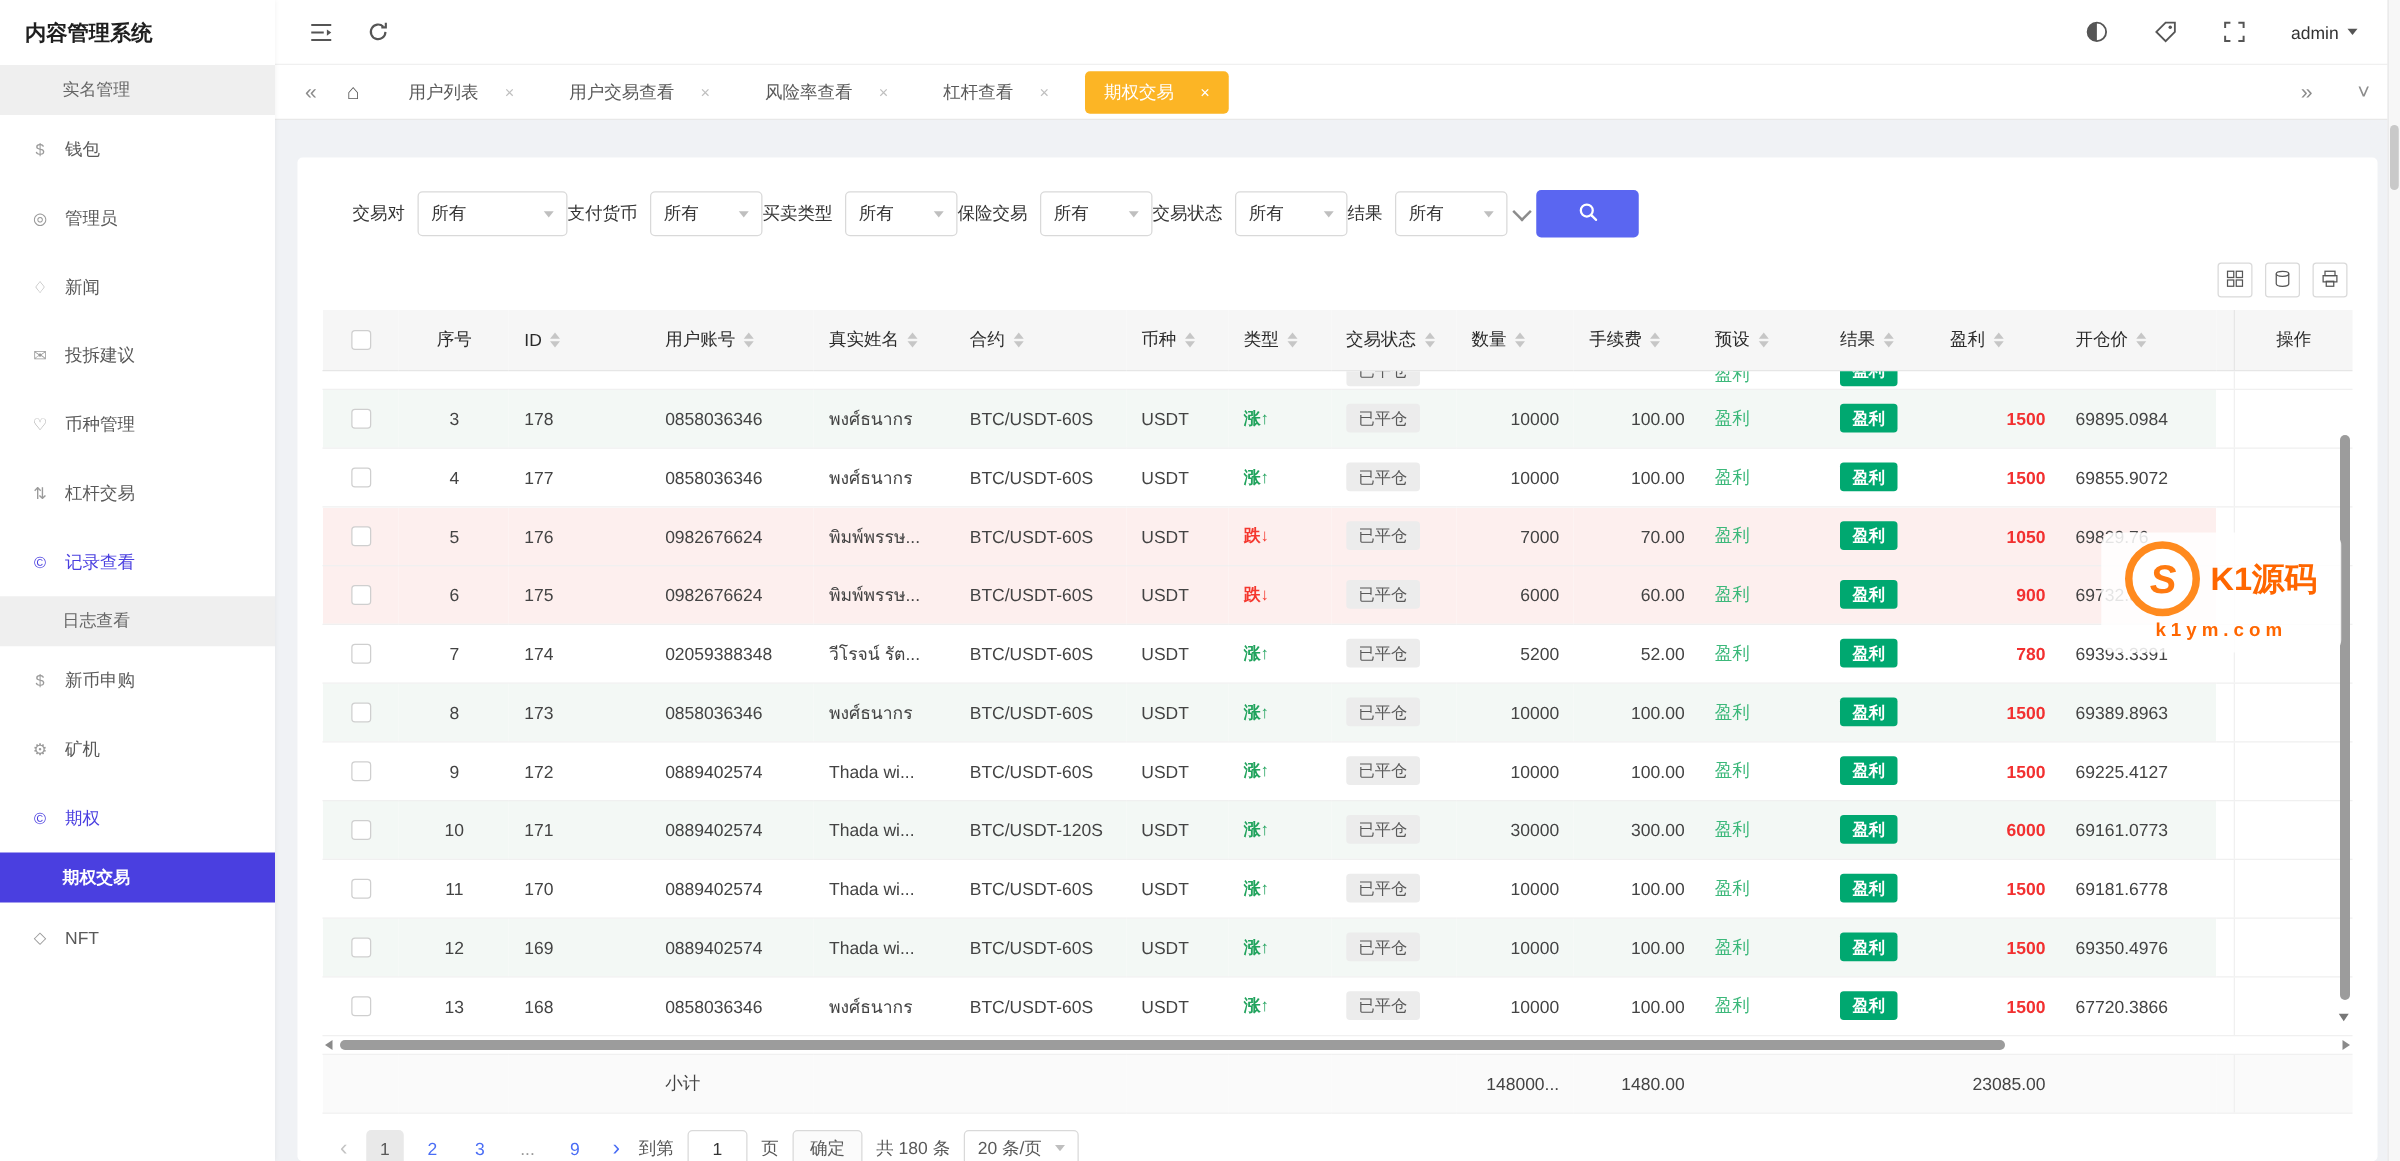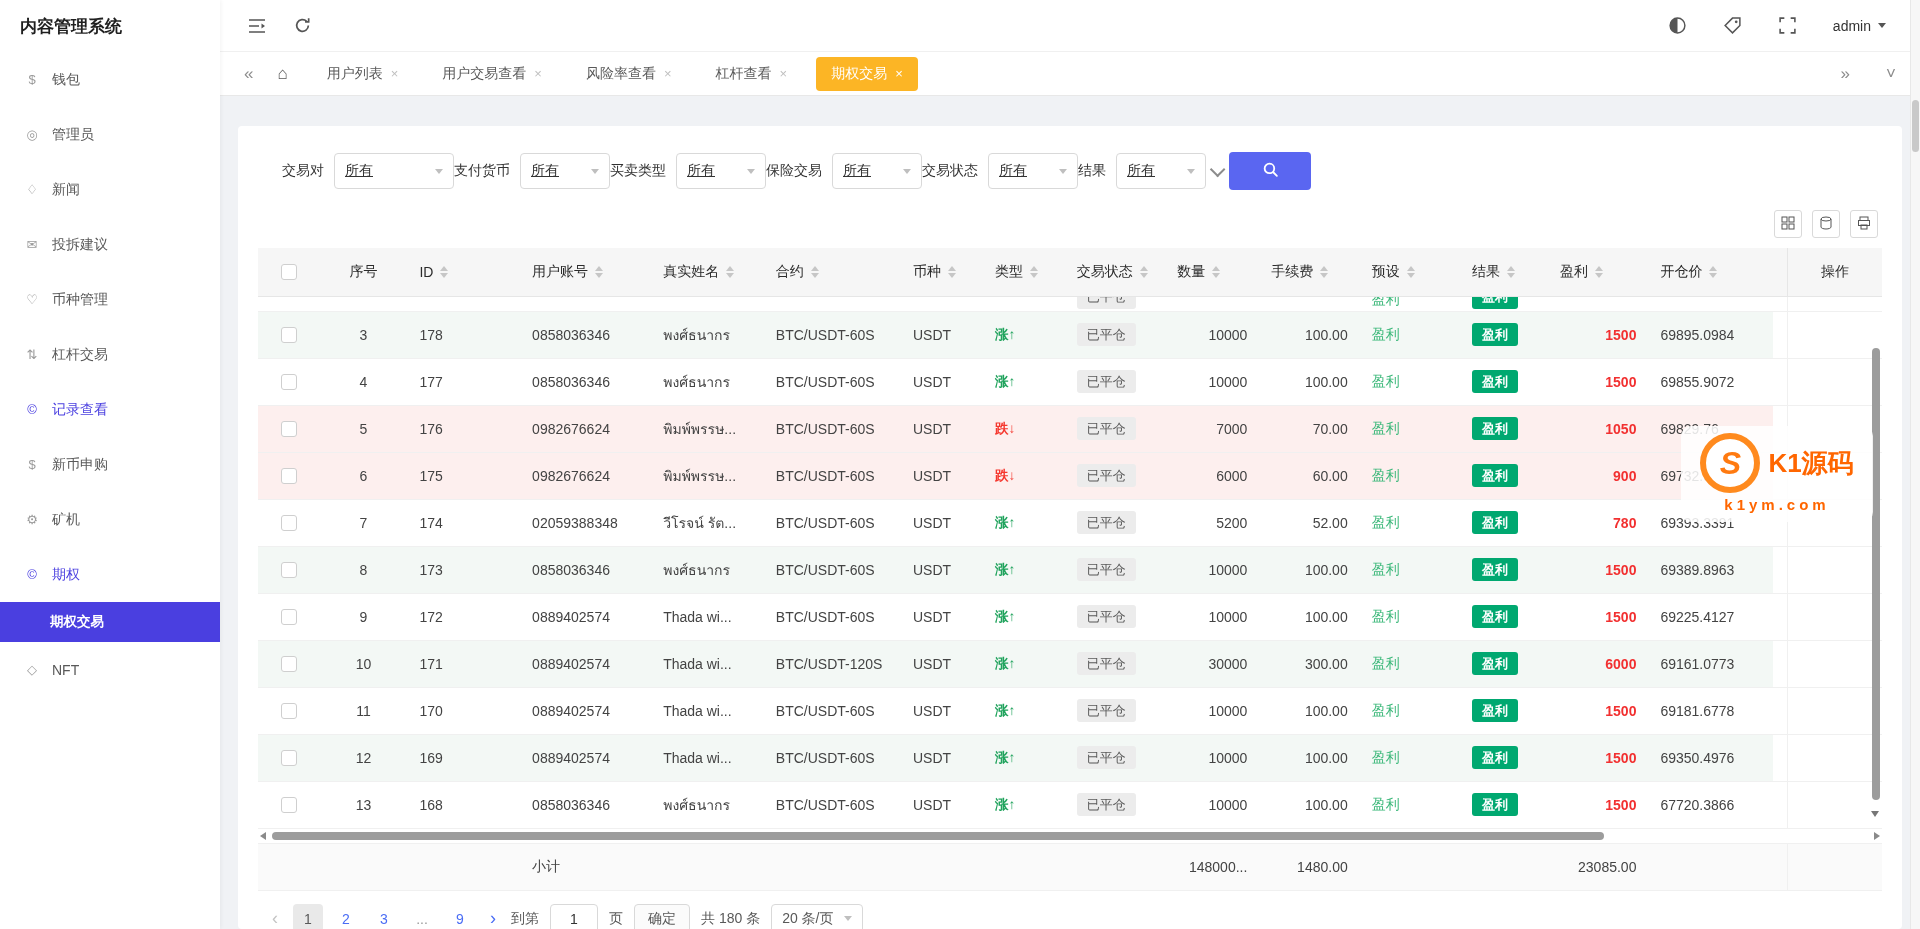--- a/index.html
+++ b/index.html
@@ -30,35 +30,35 @@
   .tb-right { display:flex; align-items:center; gap:36px; }
   .tb-icon { cursor:pointer; display:flex; align-items:center; }
   .admin { display:flex; align-items:center; gap:7px; color:#333; cursor:pointer;justify-content:space-between; }
   .caret-down { width:0; height:0; border-left:4px solid transparent; border-right:4px solid transparent; border-top:5px solid #555; }
 
   
   .tabsbar { height:44px; background:#fff; display:flex; align-items:center; padding:0 16px; border-bottom:1px solid #e8e8e8; gap:6px; }
   .tb-chev { color:#8c8c8c; font-size:17px; cursor:pointer; padding:0 8px; }
   .home-icon { color:#595959; font-size:17px; padding:0 10px; cursor:pointer; }
   .tablist { display:flex; align-items:center; gap:14px; margin-left:8px; }
-  .tab { display:flex; align-items:center; gap:8px; padding:8px 15px; color:#595959; cursor:pointer; border-radius:4px; }
+  .tab { display:flex; align-items:center; gap:21px; padding:8px 15px; color:#595959; cursor:pointer; border-radius:4px; }
   .tab .tclose { color:#bfbfbf; font-size:13px; }
   .tab.active { background:var(--tab-active); color:#fff; }
   .tab.active .tclose { color:#fff; }
   .tabs-right { margin-left:auto; display:flex; align-items:center; gap:20px; color:#8c8c8c; }
 
   
   .content { flex:1; padding:30px 18px 0; overflow:hidden; }
   .card { background:#fff; border-radius:4px; padding:26px 20px 10px; height:100%; position:relative; }
 
   
   .filters { display:flex; align-items:center; padding-left:24px; }
   .fgroup { display:flex; align-items:center; gap:10px; }
   .flabel { color:#333; }
-  .fselect { height:36px; min-width:90px; border:1px solid #d9d9d9; border-radius:4px; display:flex; align-items:center; justify-content:space-between; padding:0 10px; gap:12px; cursor:pointer; background:#fff;text-decoration:underline; }
+  .fselect { height:36px; min-width:90px; border:1px solid #d9d9d9; border-radius:4px; display:flex; align-items:center; justify-content:space-between; padding:0 10px; gap:12px; cursor:pointer; background:#fff; }
   .fselect.wide { min-width:120px; }
   .tri-down { width:0; height:0; border-left:4px solid transparent; border-right:4px solid transparent; border-top:5px solid #bfbfbf; }
   .collapse-chev { width:11px; height:11px; border-right:2px solid #8c8c8c; border-bottom:2px solid #8c8c8c; transform:rotate(45deg) translateY(-3px); cursor:pointer; margin:0 4px; }
   .search-btn { width:82px; height:38px; background:var(--primary); border:none; border-radius:4px; display:flex; align-items:center; justify-content:center; cursor:pointer; margin-left:4px; }
 
   
   .table-toolbar { display:flex; justify-content:flex-end; gap:10px; margin:20px 4px 10px; }
   .tool-btn { width:28px; height:28px; border:1px solid #d9d9d9; border-radius:3px; background:#fff; display:flex; align-items:center; justify-content:center; cursor:pointer; }
 
   
@@ -123,20 +123,23 @@
   .win-thumb { position:absolute; top:100px; left:1px; width:7px; height:52px; background:#c9c9c9; border-radius:4px; cursor:pointer; }
 </style>
 </head>
 <body>
 
 <div class="app">
 
   <aside class="sidebar">
     <div class="logo">内容管理系统</div>
     <nav class="menu">
+        <div class="m-sub">
+          <span class="mlabel">实名管理</span>
+        </div>
         <div class="m-item">
           <span class="micon">$</span>
           <span class="mlabel">钱包</span>
         </div>
         <div class="m-item">
           <span class="micon">◎</span>
           <span class="mlabel">管理员</span>
         </div>
         <div class="m-item">
           <span class="micon">♢</span>
@@ -150,20 +153,23 @@
           <span class="micon">♡</span>
           <span class="mlabel">币种管理</span>
         </div>
         <div class="m-item">
           <span class="micon">⇅</span>
           <span class="mlabel">杠杆交易</span>
         </div>
         <div class="m-item hl">
           <span class="micon">©</span>
           <span class="mlabel">记录查看</span>
+        </div>
+        <div class="m-sub">
+          <span class="mlabel">日志查看</span>
         </div>
         <div class="m-item">
           <span class="micon">$</span>
           <span class="mlabel">新币申购</span>
         </div>
         <div class="m-item">
           <span class="micon">⚙</span>
           <span class="mlabel">矿机</span>
         </div>
         <div class="m-item hl">

